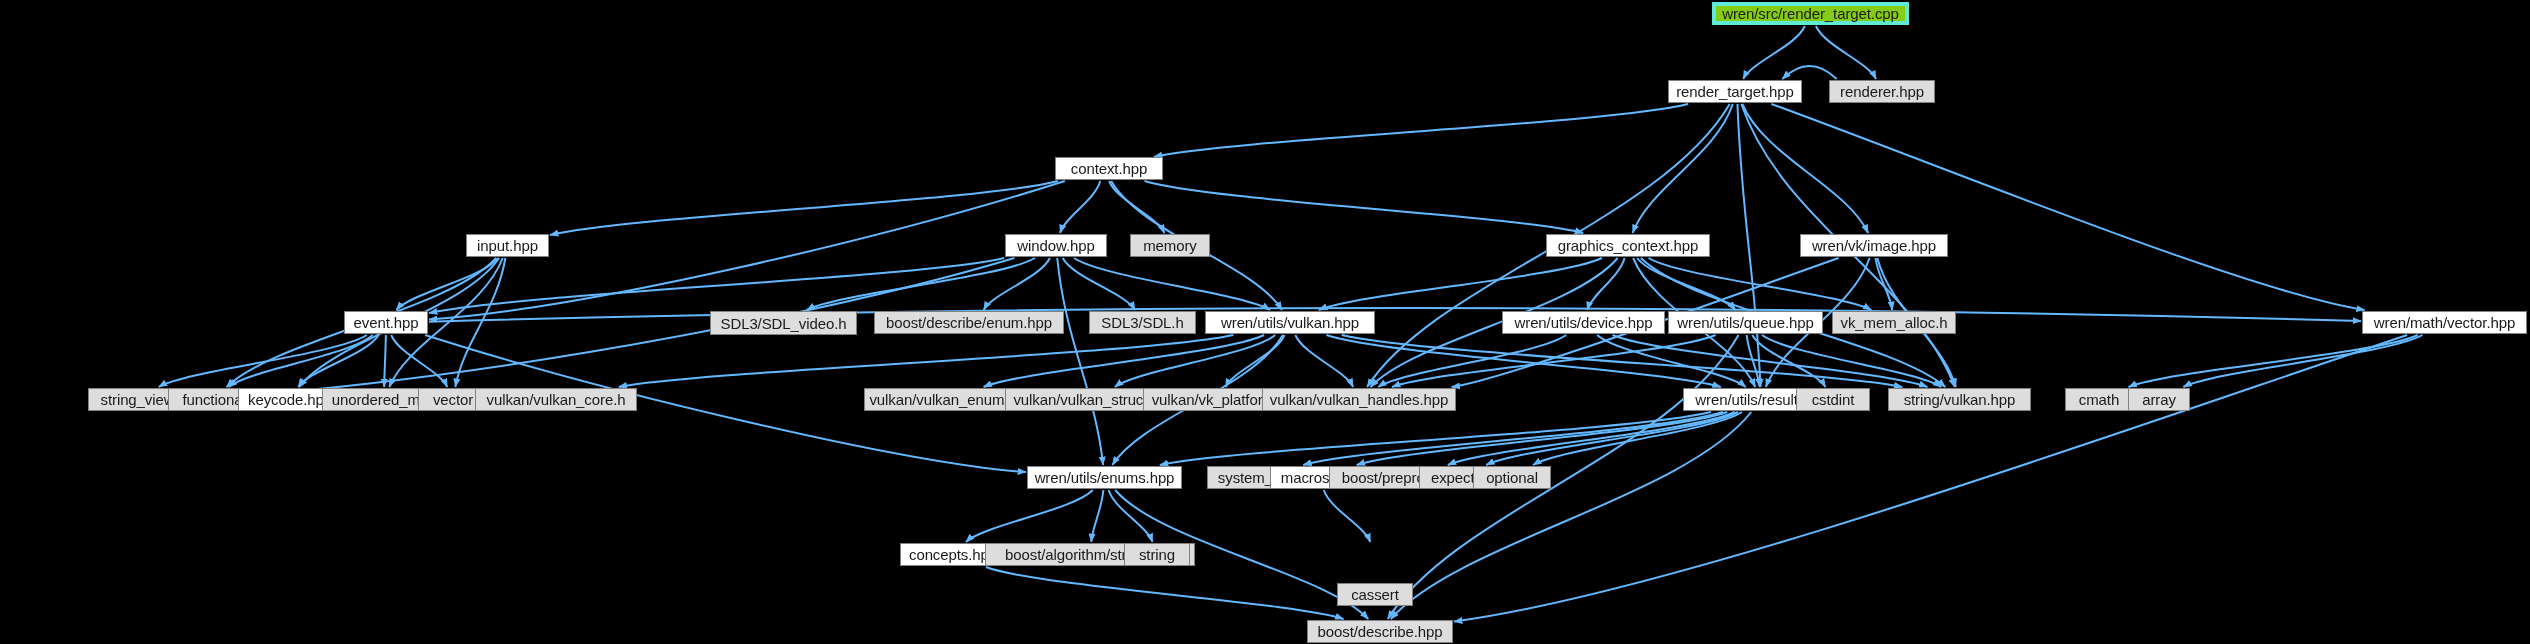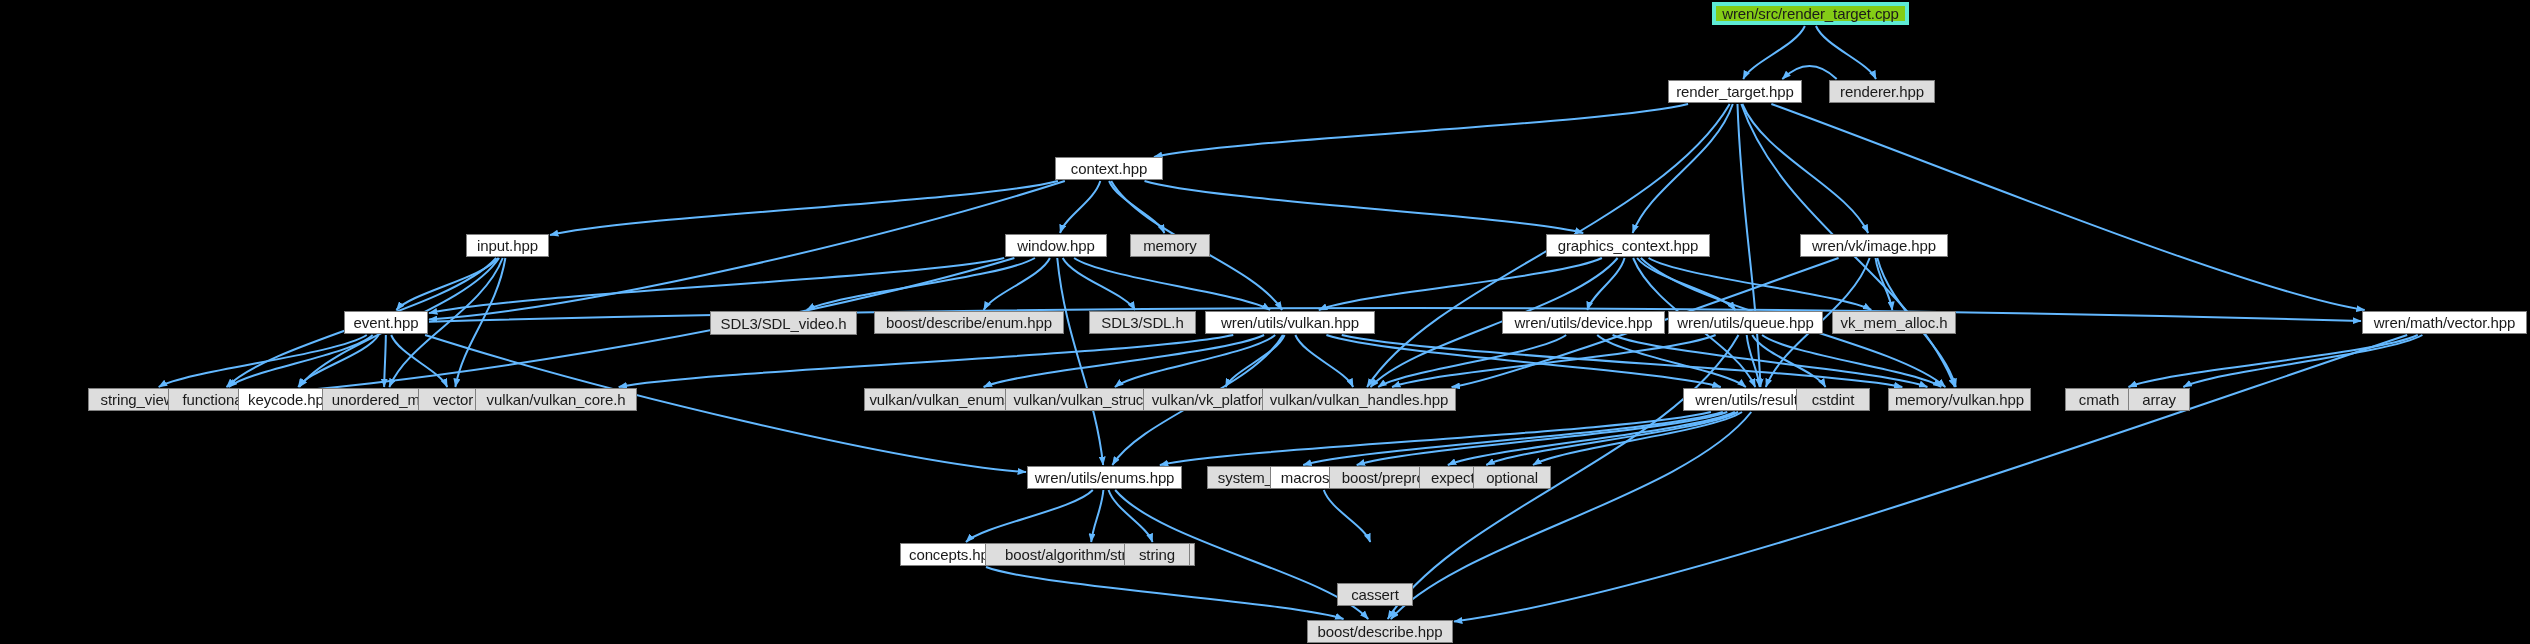--- a/index.html
+++ b/index.html
@@ -188,21 +188,21 @@
       <div class="node fill-grey" style="left: 1262px; top: 388px; width: 194px; height: 23px;">
         <span>vulkan/vulkan_handles.hpp</span>
       </div>
       <div class="node fill-white" style="left: 1683px; top: 388px; width: 156px; height: 23px;">
         <span>wren/utils/result.hpp</span>
       </div>
       <div class="node fill-grey" style="left: 1796px; top: 388px; width: 74px; height: 23px;">
         <span>cstdint</span>
       </div>
       <div class="node fill-grey" style="left: 1888px; top: 388px; width: 143px; height: 23px;">
-        <span>memory/vulkan.hpp</span>
+        <span>string/vulkan.hpp</span>
       </div>
       <div class="node fill-grey" style="left: 2065px; top: 388px; width: 68px; height: 23px;">
         <span>cmath</span>
       </div>
       <div class="node fill-grey" style="left: 2128px; top: 388px; width: 62px; height: 23px;">
         <span>array</span>
       </div>
       <div class="node fill-white" style="left: 1027px; top: 466px; width: 155px; height: 23px;">
         <span>wren/utils/enums.hpp</span>
       </div>

